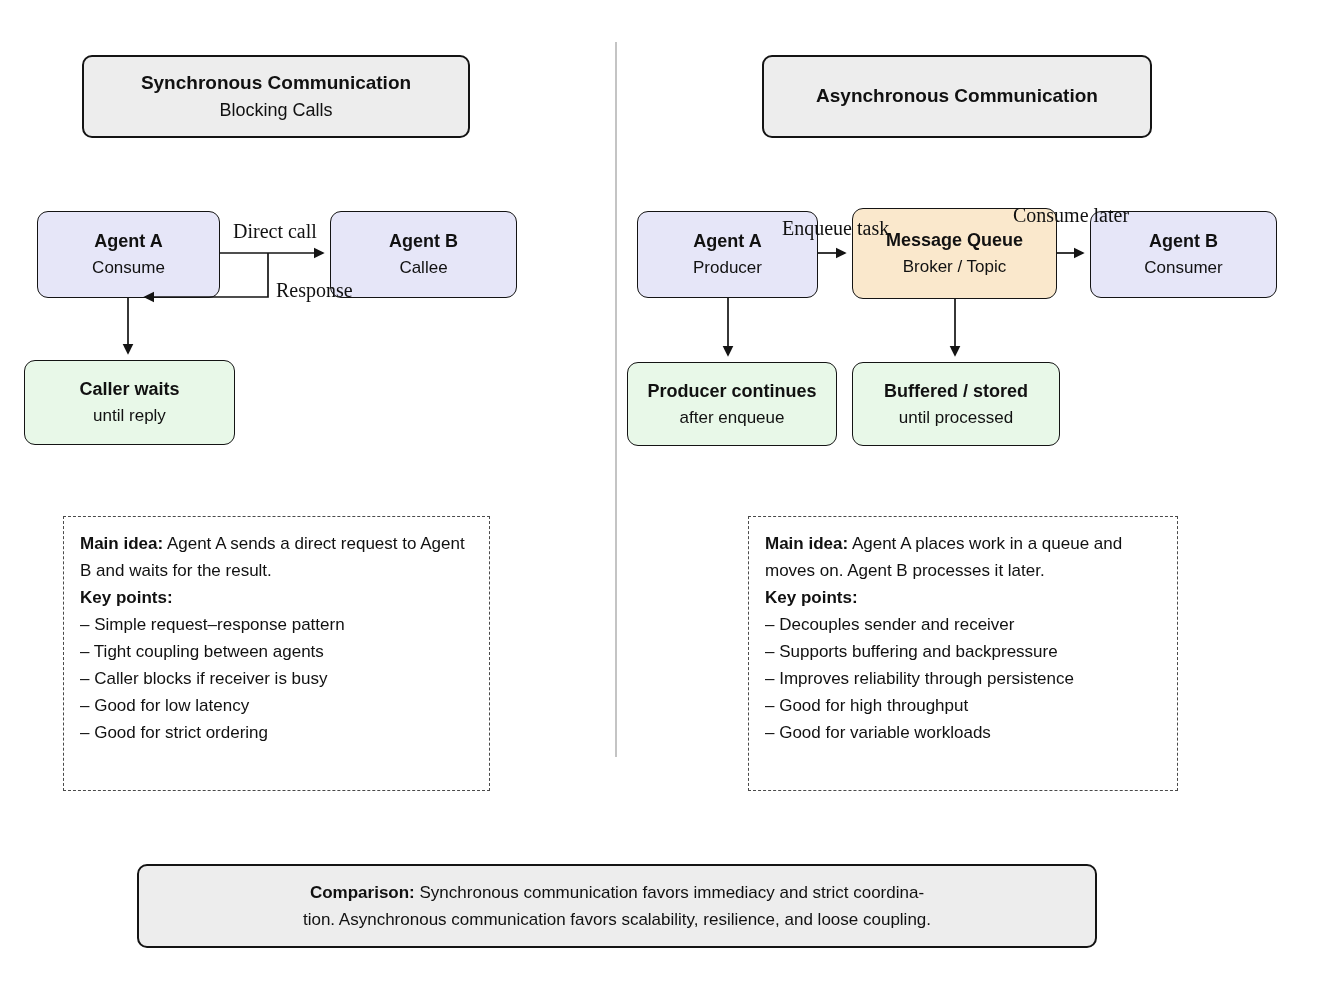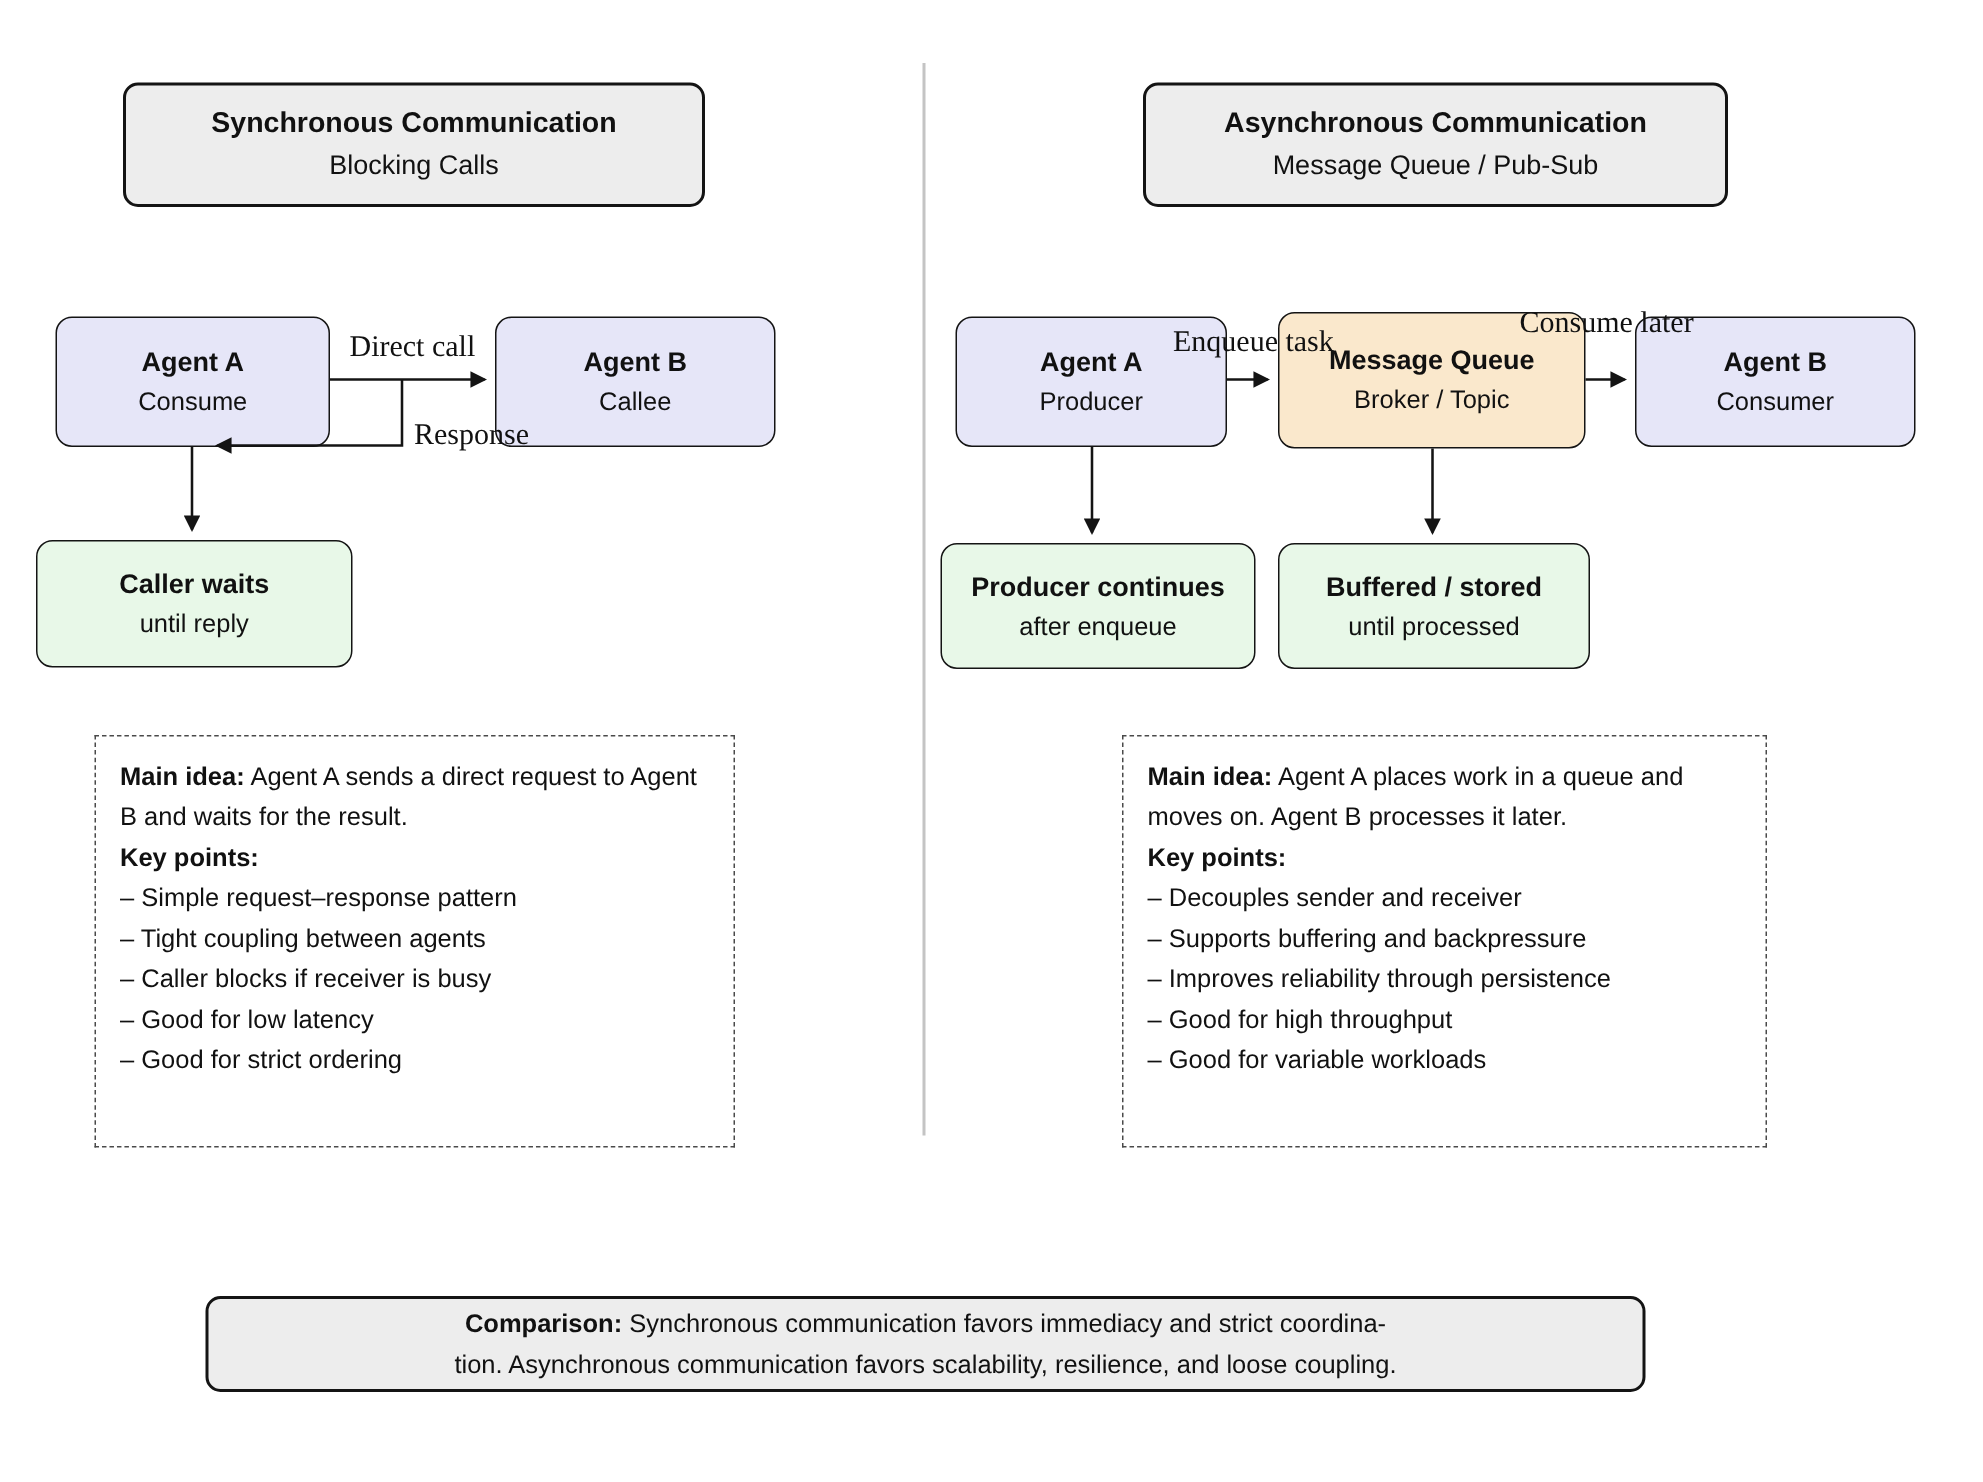--- a/index.html
+++ b/index.html
@@ -23,21 +23,21 @@
   .fill-lav    { background:var(--agentFill,#e6e6f8); }
   .fill-peach  { background:var(--queueFill,#fae8cc); }
   .fill-green  { background:var(--noteFill,#e8f8e8); }
 
   .alabel { position:absolute; font-family:"Liberation Serif", serif; font-size:20px;
             color:#111; white-space:nowrap; z-index:6; }
 
   svg.overlay { position:absolute; left:0; top:0; z-index:4; pointer-events:none; }
 
   .panel { position:absolute; box-sizing:border-box; border:1.6px dashed #4a4a4a;
-           font-size:17px; line-height:27px; padding:13px 16px; z-index:1; }
+           font-size:17px; line-height:27px; padding:13px 16px; z-index:1;margin-top:26px; }
   .panel p { margin:0; }
 
   .cmp { position:absolute; box-sizing:border-box; border:2.2px solid #141414;
          border-radius:10px; background:var(--headerFill,#ededed);
          display:flex; align-items:center; justify-content:center; z-index:1; }
   .cmp-text { width:780px; text-align:center; font-size:17px; line-height:27px; }
   .cmp-line2 { display:block; }
 </style>
 </head>
 <body>
@@ -46,21 +46,20 @@
 
   <div class="divider"></div>
 
   <div class="box hdr fill-gray" style="left:82px; top:55px; width:388px; height:83px;text-align:right;">
     <div class="t">Synchronous Communication</div>
     <div class="s">Blocking Calls</div>
   </div>
 
   <div class="box hdr fill-gray" style="left:762px; top:55px; width:390px; height:83px;">
     <div class="t">Asynchronous Communication</div>
-    <div class="s">Message Queue / Pub-Sub</div>
   </div>
 
   <div class="box fill-lav" style="left:37px; top:211px; width:183px; height:87px;">
     <div class="t">Agent A</div>
     <div class="s">Consume</div>
   </div>
 
   <div class="box fill-lav" style="left:330px; top:211px; width:187px; height:87px;">
     <div class="t">Agent B</div>
     <div class="s">Callee</div>
@@ -129,20 +128,20 @@
   <div class="panel" style="left:748px; top:490px; width:430px; height:275px;">
     <p><b>Main idea:</b> <span>Agent A places work in a queue and moves on. Agent B processes it later.</span></p>
     <p><b>Key points:</b></p>
     <p>– Decouples sender and receiver</p>
     <p>– Supports buffering and backpressure</p>
     <p>– Improves reliability through persistence</p>
     <p>– Good for high throughput</p>
     <p>– Good for variable workloads</p>
   </div>
 
-  <div class="cmp" style="left:137px; top:864px; width:960px; height:64px;">
+  <div class="cmp" style="left:137px; top:864px; width:960px; height:84px;">
     <div class="cmp-text">
       <span><b>Comparison:</b> <span>Synchronous communication favors immediacy and strict coordina-</span></span>
       <span class="cmp-line2">tion. Asynchronous communication favors scalability, resilience, and loose coupling.</span>
     </div>
   </div>
 
 </div>
 
 </body></html>

